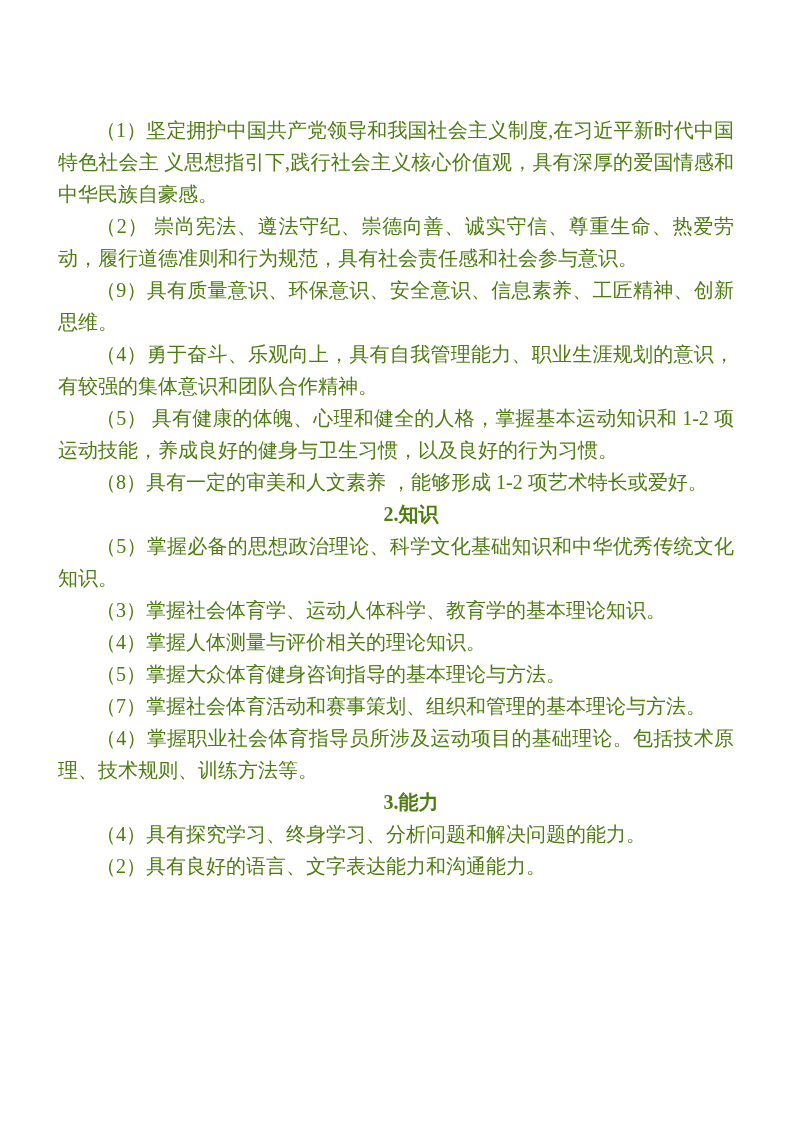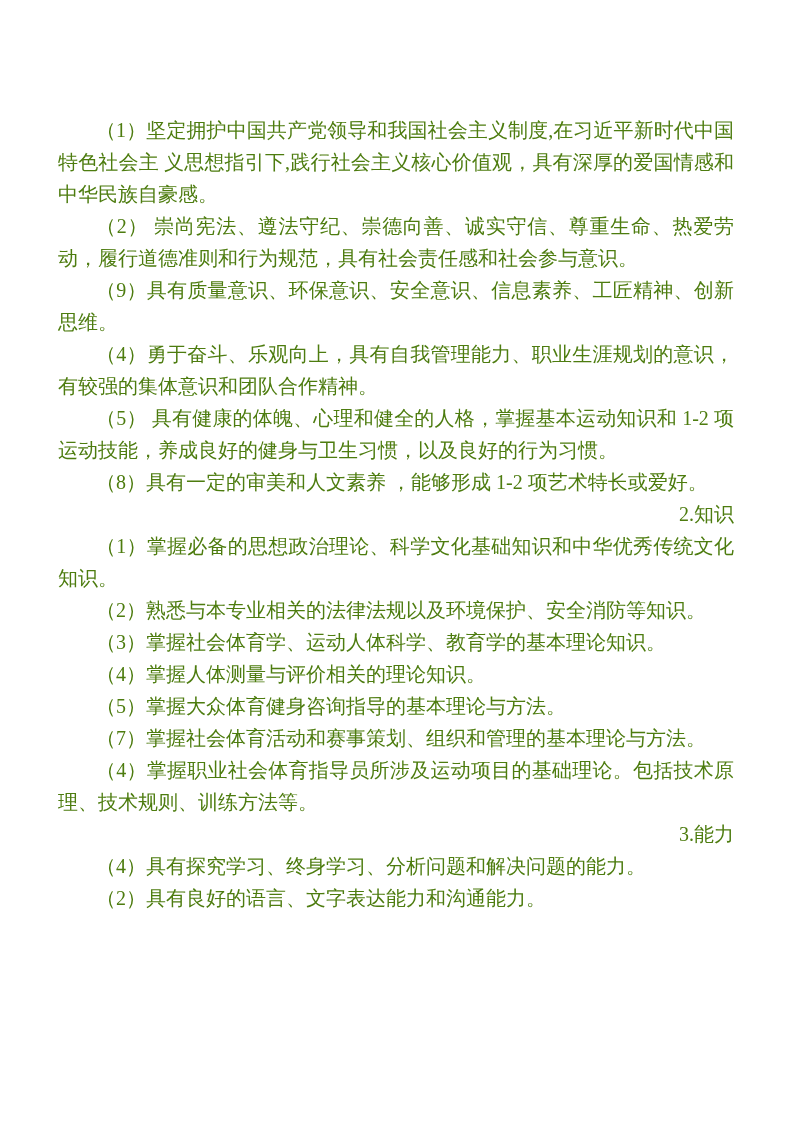--- a/index.html
+++ b/index.html
@@ -30,42 +30,41 @@
   .content p {
     margin: 0;
     padding: 0;
     text-indent: 1.9em;
   }
   .content h3 {
     margin: 0;
     padding: 0;
     font-size: 20px;
     line-height: 32px;
-    font-weight: normal;
+    font-weight: bold;
     text-indent: 1.5em;
-    text-align: right;
+    text-align: center;
   }
 </style>
 </head>
 <body>
 
 <div class="page">
   <div class="content">
 
     <p>（1）坚定拥护中国共产党领导和我国社会主义制度,在习近平新时代中国特色社会主 义思想指引下,践行社会主义核心价值观，具有深厚的爱国情感和中华民族自豪感。</p>
     <p>（2） 崇尚宪法、遵法守纪、崇德向善、诚实守信、尊重生命、热爱劳动，履行道德准则和行为规范，具有社会责任感和社会参与意识。</p>
     <p>（9）具有质量意识、环保意识、安全意识、信息素养、工匠精神、创新思维。</p>
     <p>（4）勇于奋斗、乐观向上，具有自我管理能力、职业生涯规划的意识，有较强的集体意识和团队合作精神。</p>
     <p>（5） 具有健康的体魄、心理和健全的人格，掌握基本运动知识和 1-2 项运动技能，养成良好的健身与卫生习惯，以及良好的行为习惯。</p>
     <p>（8）具有一定的审美和人文素养 ，能够形成 1-2 项艺术特长或爱好。</p>
 
     <h3>2.知识</h3>
 
-    <p>（1）掌握必备的思想政治理论、科学文化基础知识和中华优秀传统文化知识。</p>
-    <p>（2）熟悉与本专业相关的法律法规以及环境保护、安全消防等知识。</p>
+    <p>（5）掌握必备的思想政治理论、科学文化基础知识和中华优秀传统文化知识。</p>
     <p>（3）掌握社会体育学、运动人体科学、教育学的基本理论知识。</p>
     <p>（4）掌握人体测量与评价相关的理论知识。</p>
     <p>（5）掌握大众体育健身咨询指导的基本理论与方法。</p>
     <p>（7）掌握社会体育活动和赛事策划、组织和管理的基本理论与方法。</p>
     <p>（4）掌握职业社会体育指导员所涉及运动项目的基础理论。包括技术原理、技术规则、训练方法等。</p>
 
     <h3>3.能力</h3>
 
     <p>（4）具有探究学习、终身学习、分析问题和解决问题的能力。</p>
     <p>（2）具有良好的语言、文字表达能力和沟通能力。</p>

